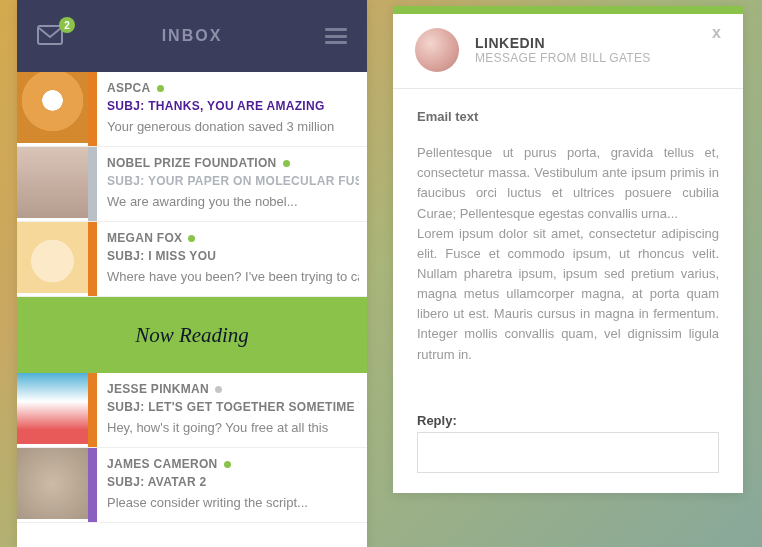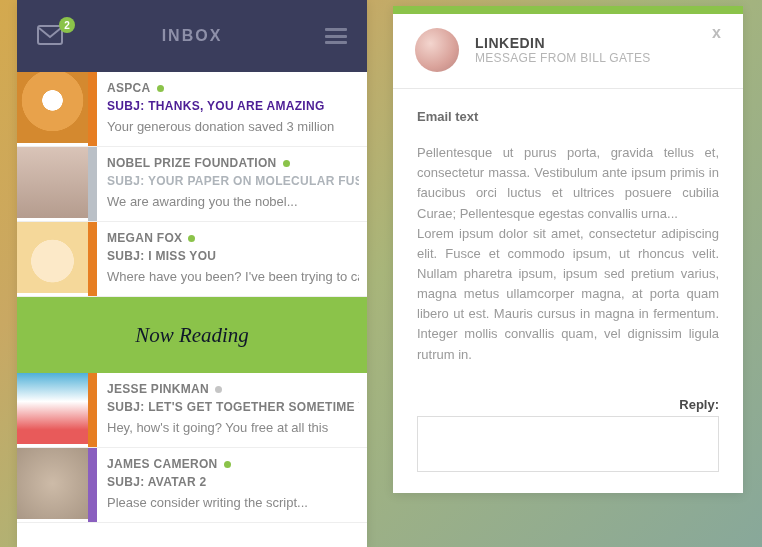--- a/index.html
+++ b/index.html
@@ -201,22 +201,21 @@
   .body-header {
     color: #6d6d6d;
     font-weight: bold;
     margin-bottom: 11px;
     text-align: left;
   }
   .reply-label {
     color: #4a4a4a;
     font-weight: bold;
     font-size: 13px;
-    margin: 22px 24px 4px 24px;
-    text-align: right;
+    margin: 38px 24px 4px 24px;
   }
   .reply-box {
     margin: 0 24px 20px 24px;
     border: 1px solid #ddd;
     height: 56px;
     width: calc(100% - 48px);
     resize: none;
     padding: 6px;
     font-family: inherit;
     font-size: 13px;

